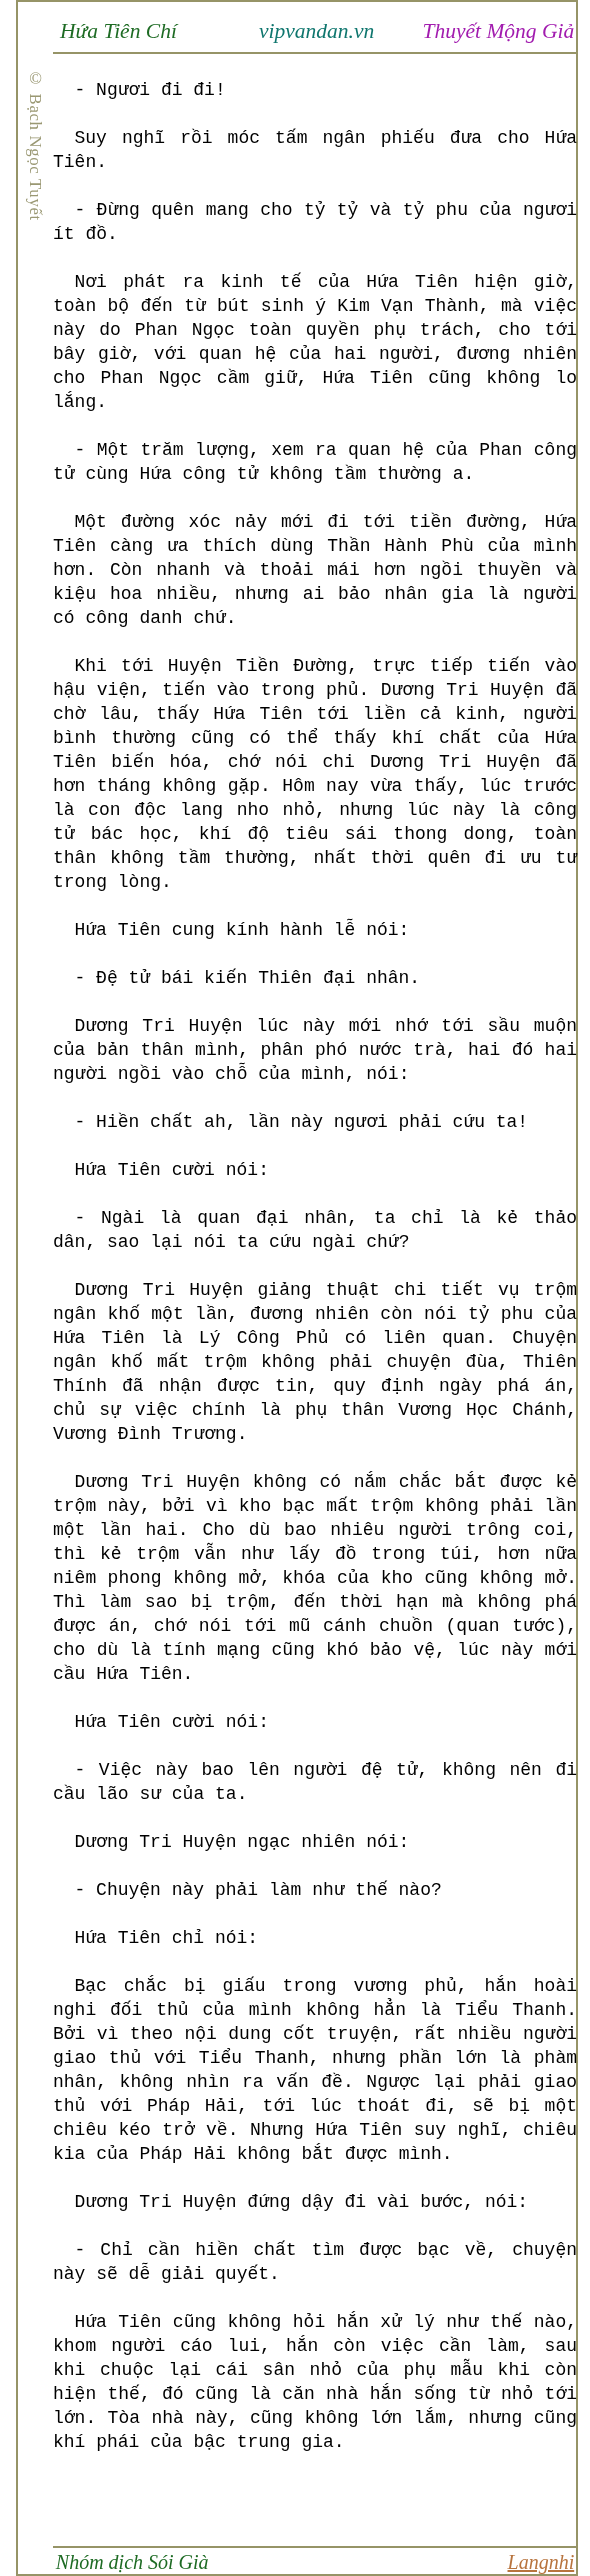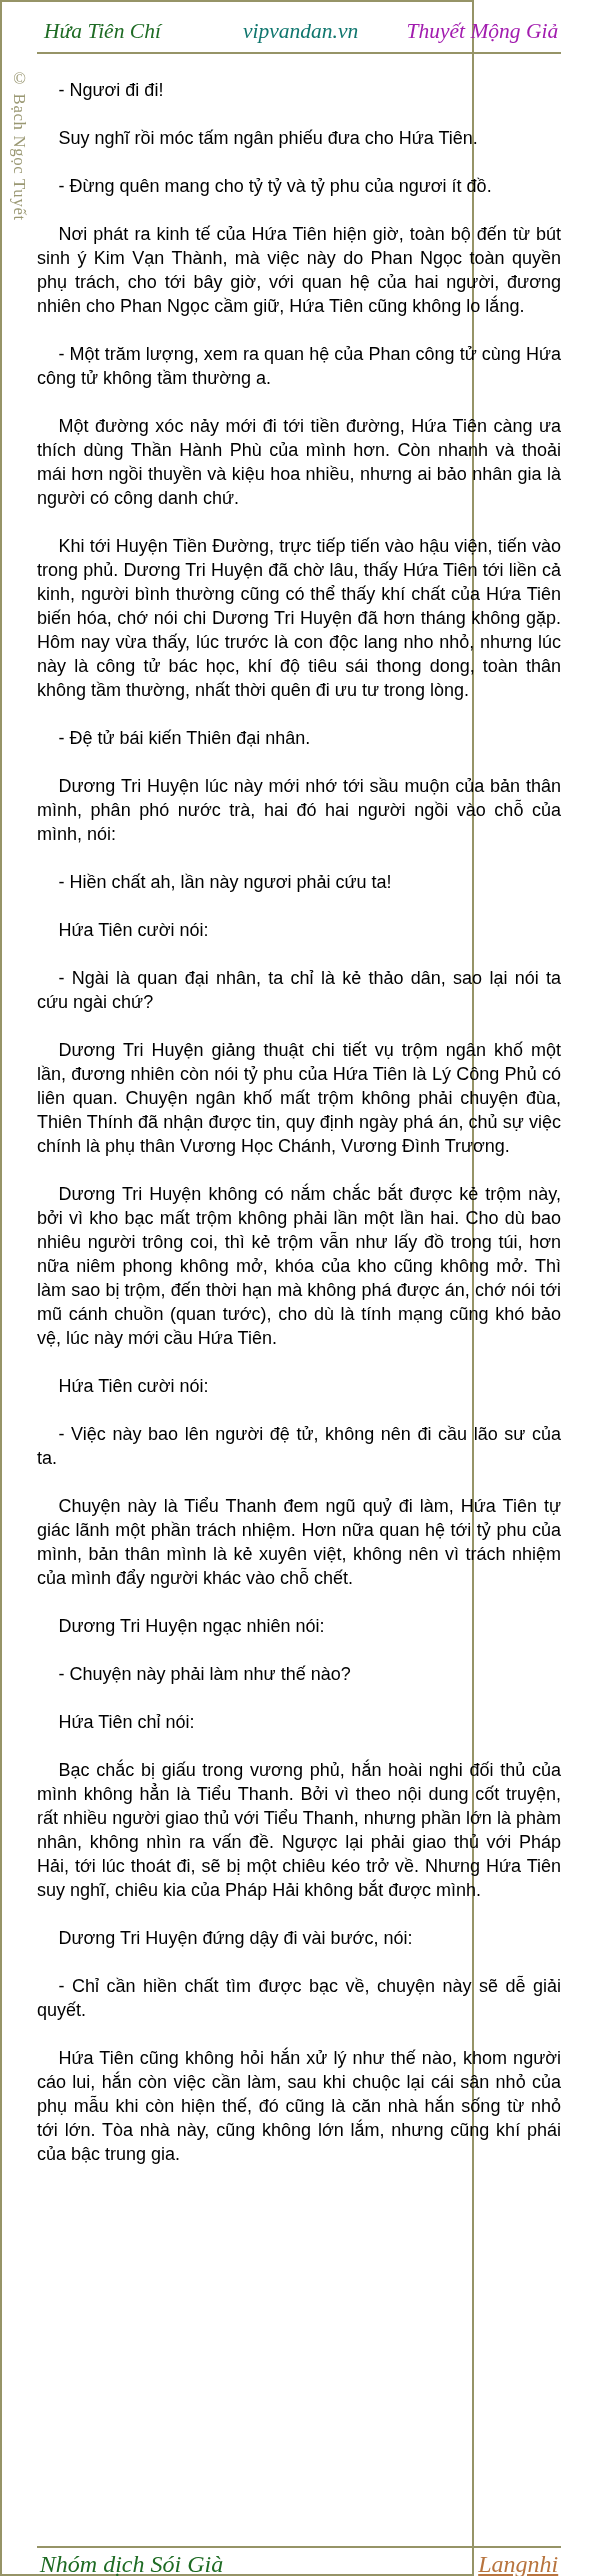--- a/index.html
+++ b/index.html
@@ -1,19 +1,19 @@
 <!DOCTYPE html>
 <html style="font-size:11px"><head>
 <meta charset="utf-8">
 <style>
   html, body { margin: 0; padding: 0; background: #ffffff; }
   body { width: 590px; height: 2576px; position: relative; overflow: hidden; }
   .page {
-    position: absolute; left: 0; top: 0;
-    width: 474px; height: 2576px;
+    position: absolute; left: 16px; top: 0;
+    width: 562px; height: 2576px;
     box-sizing: border-box;
     border: 2.1px solid #969467;
     background: #ffffff;
   }
   .header {
     position: absolute; left: 35px; top: 7px; width: 524px; height: 43px;
     border-bottom: 2.1px solid #969467;
     font-family: "Liberation Serif", "DejaVu Serif", serif;
     font-style: italic; font-size: 21.5px;
   }
@@ -23,30 +23,30 @@
   .h-author { right: 2.8px; color: #a21caf; }
   .watermark {
     position: absolute; left: 7px; top: 67px;
     writing-mode: vertical-rl;
     font-family: "Liberation Serif", "DejaVu Serif", serif;
     font-size: 16.7px; color: #9a9873; letter-spacing: 0.7px;
     white-space: nowrap;
   }
   .content {
     position: absolute; left: 35px; top: 76px; width: 524px;
-    font-family: Liberation Sans, sans-serif;
+    font-family: Liberation Mono, monospace;
     font-size: 18px; line-height: 24px; color: #000;
     text-align: justify;
   }
   .content p { margin: 0 0 24px 0; text-indent: 21.5px; }
   .footer {
     position: absolute; left: 35px; top: 2544px; width: 524px; height: 28px;
     border-top: 2.1px solid #969467;
     font-family: "Liberation Serif", "DejaVu Serif", serif;
-    font-style: italic; font-size: 24px;
+    font-style: italic; font-size: 20px;
   }
   .footer span { position: absolute; top: 2.8px; white-space: nowrap; }
   .f-left { left: 2.8px; color: #1e6b24; }
   .f-right { right: 2.8px; color: #b8743e; text-decoration: underline; }
 </style>
 </head>
 <body>
 
 <div class="page">
   <div class="header">
@@ -58,30 +58,30 @@
   <div class="watermark">© Bạch Ngọc Tuyết</div>
 
   <div class="content">
     <p>- Ngươi đi đi!</p>
     <p>Suy nghĩ rồi móc tấm ngân phiếu đưa cho Hứa Tiên.</p>
     <p>- Đừng quên mang cho tỷ tỷ và tỷ phu của ngươi ít đồ.</p>
     <p>Nơi phát ra kinh tế của Hứa Tiên hiện giờ, toàn bộ đến từ bút sinh ý Kim Vạn Thành, mà việc này do Phan Ngọc toàn quyền phụ trách, cho tới bây giờ, với quan hệ của hai người, đương nhiên cho Phan Ngọc cầm giữ, Hứa Tiên cũng không lo lắng.</p>
     <p>- Một trăm lượng, xem ra quan hệ của Phan công tử cùng Hứa công tử không tầm thường a.</p>
     <p>Một đường xóc nảy mới đi tới tiền đường, Hứa Tiên càng ưa thích dùng Thần Hành Phù của mình hơn. Còn nhanh và thoải mái hơn ngồi thuyền và kiệu hoa nhiều, nhưng ai bảo nhân gia là người có công danh chứ.</p>
     <p>Khi tới Huyện Tiền Đường, trực tiếp tiến vào hậu viện, tiến vào trong phủ. Dương Tri Huyện đã chờ lâu, thấy Hứa Tiên tới liền cả kinh, người bình thường cũng có thể thấy khí chất của Hứa Tiên biến hóa, chớ nói chi Dương Tri Huyện đã hơn tháng không gặp. Hôm nay vừa thấy, lúc trước là con độc lang nho nhỏ, nhưng lúc này là công tử bác học, khí độ tiêu sái thong dong, toàn thân không tầm thường, nhất thời quên đi ưu tư trong lòng.</p>
+    <p>Hứa Tiên cung kính hành lễ nói:</p>
     <p>- Đệ tử bái kiến Thiên đại nhân.</p>
     <p>Dương Tri Huyện lúc này mới nhớ tới sầu muộn của bản thân mình, phân phó nước trà, hai đó hai người ngồi vào chỗ của mình, nói:</p>
     <p>- Hiền chất ah, lần này ngươi phải cứu ta!</p>
     <p>Hứa Tiên cười nói:</p>
     <p>- Ngài là quan đại nhân, ta chỉ là kẻ thảo dân, sao lại nói ta cứu ngài chứ?</p>
     <p>Dương Tri Huyện giảng thuật chi tiết vụ trộm ngân khố một lần, đương nhiên còn nói tỷ phu của Hứa Tiên là Lý Công Phủ có liên quan. Chuyện ngân khố mất trộm không phải chuyện đùa, Thiên Thính đã nhận được tin, quy định ngày phá án, chủ sự việc chính là phụ thân Vương Học Chánh, Vương Đình Trương.</p>
     <p>Dương Tri Huyện không có nắm chắc bắt được kẻ trộm này, bởi vì kho bạc mất trộm không phải lần một lần hai. Cho dù bao nhiêu người trông coi, thì kẻ trộm vẫn như lấy đồ trong túi, hơn nữa niêm phong không mở, khóa của kho cũng không mở. Thì làm sao bị trộm, đến thời hạn mà không phá được án, chớ nói tới mũ cánh chuồn (quan tước), cho dù là tính mạng cũng khó bảo vệ, lúc này mới cầu Hứa Tiên.</p>
     <p>Hứa Tiên cười nói:</p>
     <p>- Việc này bao lên người đệ tử, không nên đi cầu lão sư của ta.</p>
-    <p>Chuyện này là Tiểu Thanh đem ngũ quỷ đi làm, Hứa Tiên tự giác lãnh một phần trách nhiệm. Hơn nữa quan hệ tới tỷ phu của mình, bản thân mình là kẻ xuyên việt, không nên vì trách nhiệm của mình đẩy người khác vào chỗ chết.</p>
     <p>Dương Tri Huyện ngạc nhiên nói:</p>
     <p>- Chuyện này phải làm như thế nào?</p>
     <p>Hứa Tiên chỉ nói:</p>
     <p>Bạc chắc bị giấu trong vương phủ, hắn hoài nghi đối thủ của mình không hẳn là Tiểu Thanh. Bởi vì theo nội dung cốt truyện, rất nhiều người giao thủ với Tiểu Thanh, nhưng phần lớn là phàm nhân, không nhìn ra vấn đề. Ngược lại phải giao thủ với Pháp Hải, tới lúc thoát đi, sẽ bị một chiêu kéo trở về. Nhưng Hứa Tiên suy nghĩ, chiêu kia của Pháp Hải không bắt được mình.</p>
     <p>Dương Tri Huyện đứng dậy đi vài bước, nói:</p>
     <p>- Chỉ cần hiền chất tìm được bạc về, chuyện này sẽ dễ giải quyết.</p>
     <p>Hứa Tiên cũng không hỏi hắn xử lý như thế nào, khom người cáo lui, hắn còn việc cần làm, sau khi chuộc lại cái sân nhỏ của phụ mẫu khi còn hiện thế, đó cũng là căn nhà hắn sống từ nhỏ tới lớn. Tòa nhà này, cũng không lớn lắm, nhưng cũng khí phái của bậc trung gia.</p>
   </div>
 
   <div class="footer">

